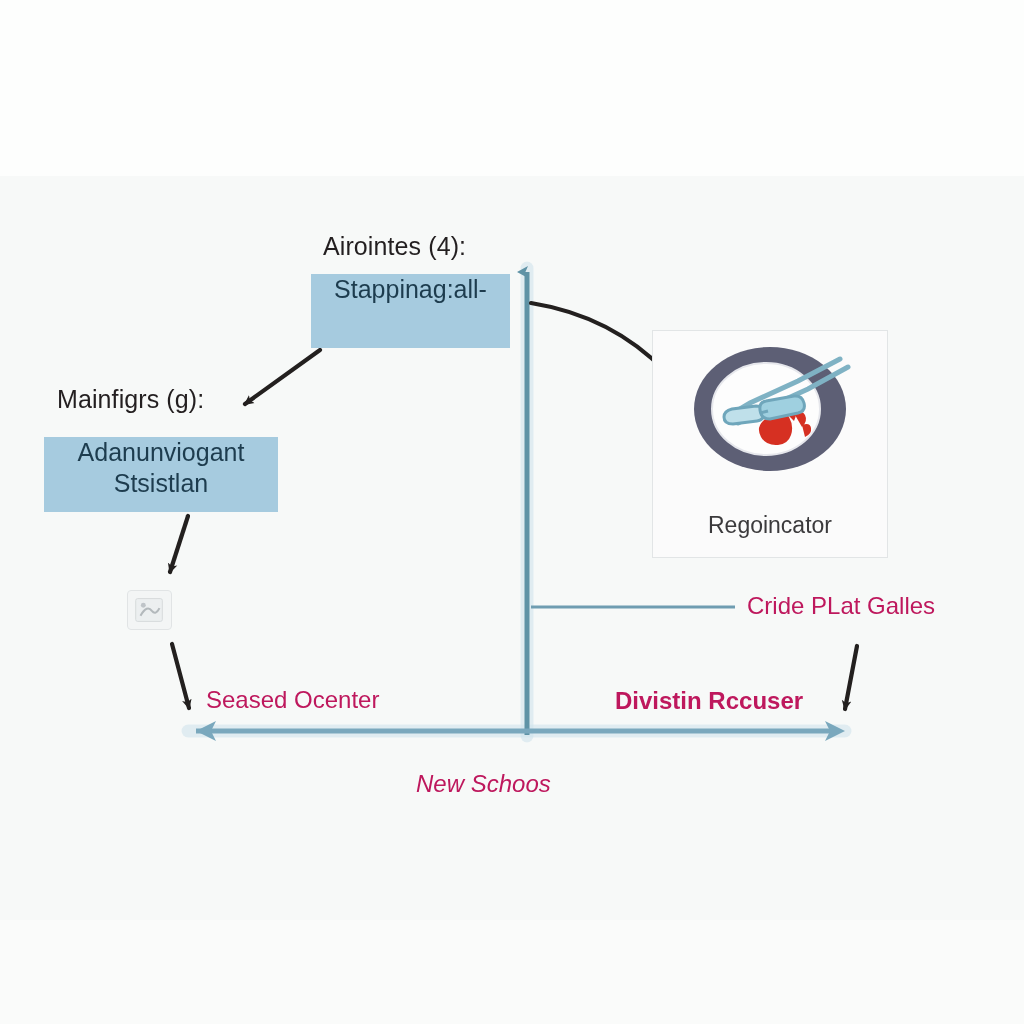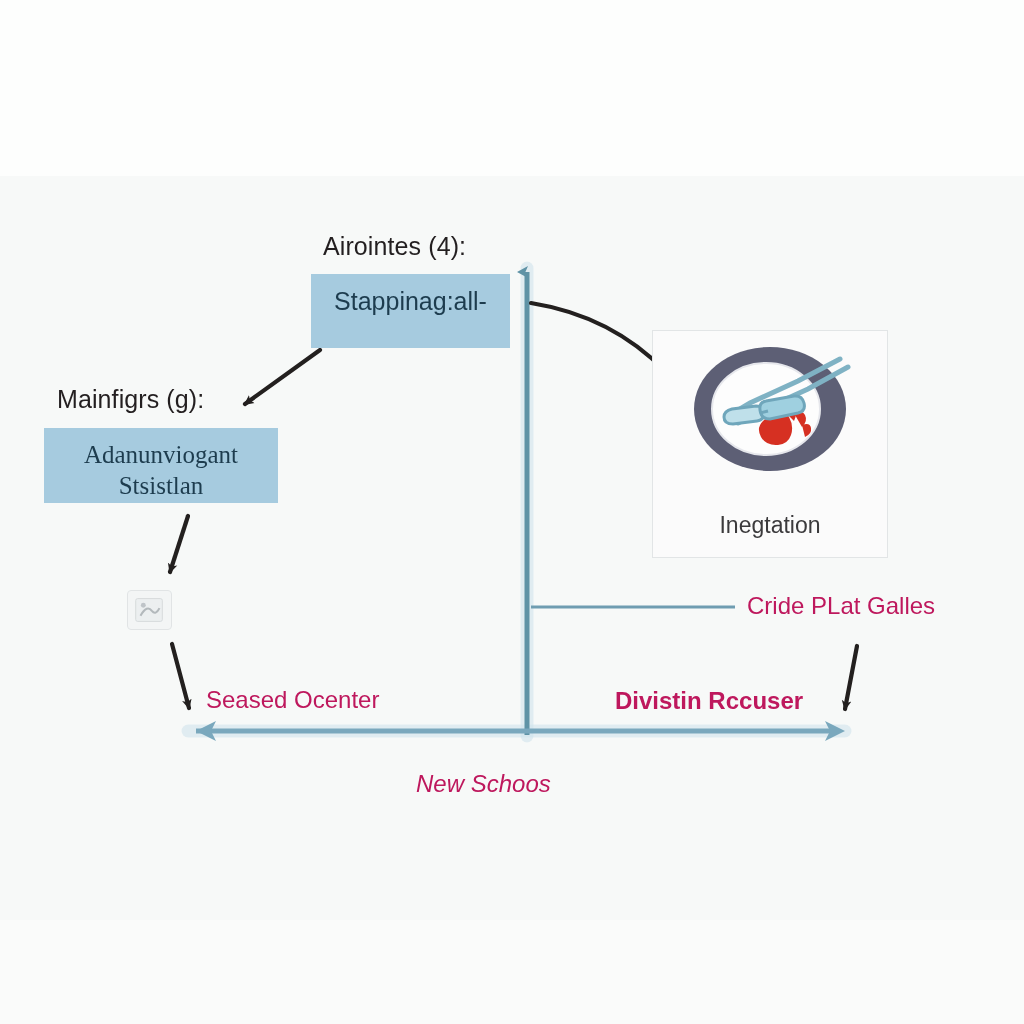--- a/index.html
+++ b/index.html
@@ -34,21 +34,21 @@
 
   .heading{font-size:25px;color:#231f20;letter-spacing:.1px;}
 
   .hl{
     position:absolute;
     background:#a6cbdf;
     color:#1d3c4e;
     font-size:25px;
     text-align:center;
     line-height:1.22;
-    padding:12px 10px 6px;
+    padding:0 10px 6px;
     box-sizing:border-box;
   }
 
   
   .cap{position:absolute;font-size:24px;color:#be185d;white-space:nowrap;}
 
   
   .card{
     position:absolute;left:652px;top:330px;width:236px;height:228px;
     background:#fbfbfb;
@@ -131,21 +131,21 @@
   </svg>
 
   <div class="lbl heading" style="left:323px; top:232px;">Airointes (4):</div>
 
   <div class="hl" style="left:311px; top:274px; width:199px; height:74px;">
     <div>Stappinag:all-</div>
   </div>
 
   <div class="lbl heading" style="left:57px; top:385px;">Mainfigrs (g):</div>
 
-  <div class="hl" style="left:44px; top:428px; width:234px; height:75px;font-family:Liberation Serif, serif;">
+  <div class="hl" style="left:44px; top:437px; width:234px; height:75px;">
     <div>Adanunviogant</div>
     <div>Stsistlan</div>
   </div>
 
   <div class="mini-icon">
     <svg viewBox="0 0 45 40" width="43" height="38">
       <rect x="8" y="8" width="28" height="24" rx="2" fill="#e9ecee" stroke="#c8cdd0" stroke-width="1"></rect>
       <path d="M13 26 q7 -12 12 -5 q4 5 8 -3" fill="none" stroke="#9aa1a6" stroke-width="2.2"></path>
       <circle cx="16" cy="15" r="2.6" fill="#aab1b6"></circle>
     </svg>
@@ -167,21 +167,21 @@
       </g>
 
       <g>
         <path d="M50 74 L70 62 L118 40 L160 18" fill="none" stroke="#7fb2c4" stroke-width="5" stroke-linecap="round"></path>
         <path d="M58 82 L80 70 L128 48 L168 26" fill="none" stroke="#7fb2c4" stroke-width="5" stroke-linecap="round"></path>
         <path d="M52 68 q-8 2 -8 8 q0 7 9 7 l24 -3 q7 -1 7 -8 q0 -7 -8 -7 Z" fill="#bfe0ea" stroke="#6fa6bb" stroke-width="3"></path>
         <path d="M86 60 q-7 1 -6 9 q1 9 10 9 l28 -6 q8 -2 6 -10 q-2 -8 -10 -7 Z" fill="#9fd0e0" stroke="#6fa6bb" stroke-width="3"></path>
         <path d="M80 72 L88 70" stroke="#6fa6bb" stroke-width="3"></path>
       </g>
     </svg>
-    <div class="card-cap">Inegtation</div>
+    <div class="card-cap">Regoincator</div>
   </div>
 
   <div class="cap" style="left:747px; top:592px;">Cride PLat Galles</div>
 
   <div class="cap" style="left:206px; top:686px;text-align:center;">Seased Ocenter</div>
 
   <div class="cap" style="left:615px; top:687px;font-weight:bold;">Divistin Rccuser</div>
 
   <div class="cap" style="left:416px; top:770px;font-style:italic;">New Schoos</div>
 

